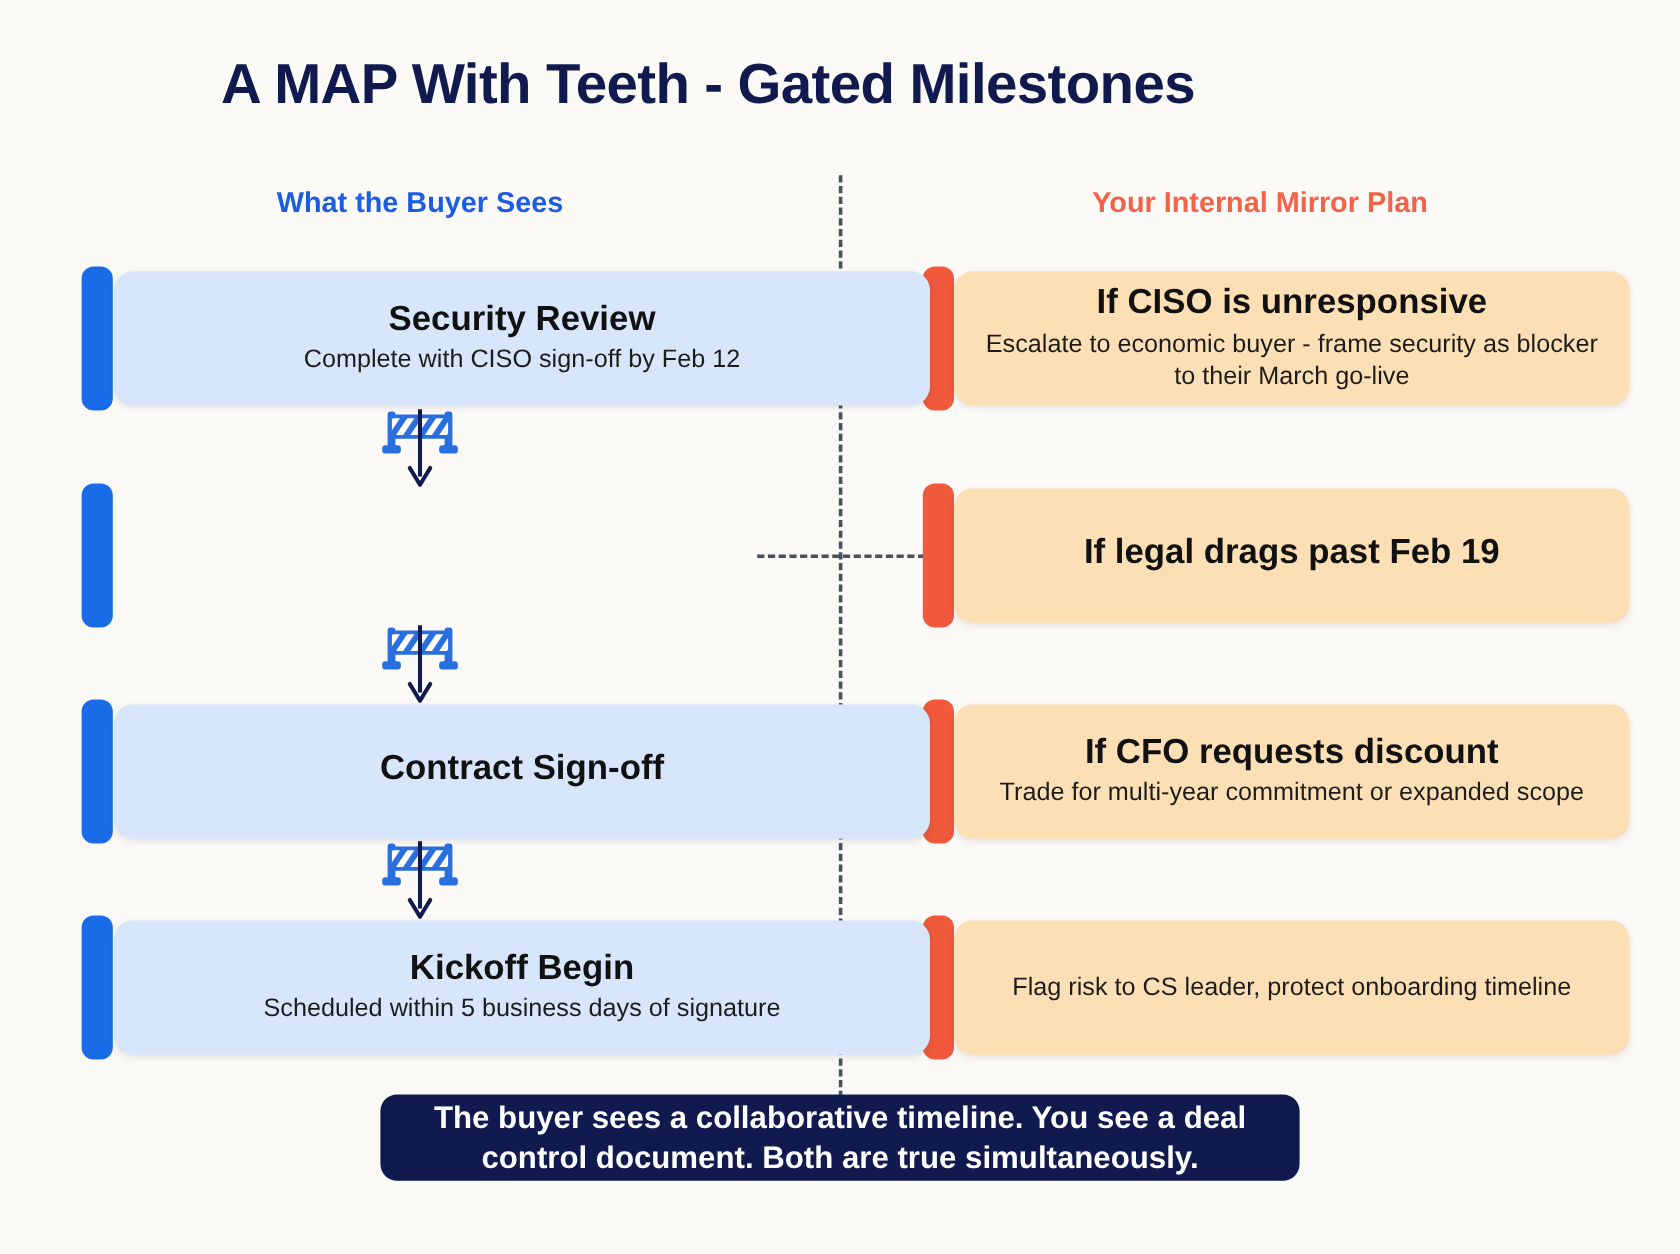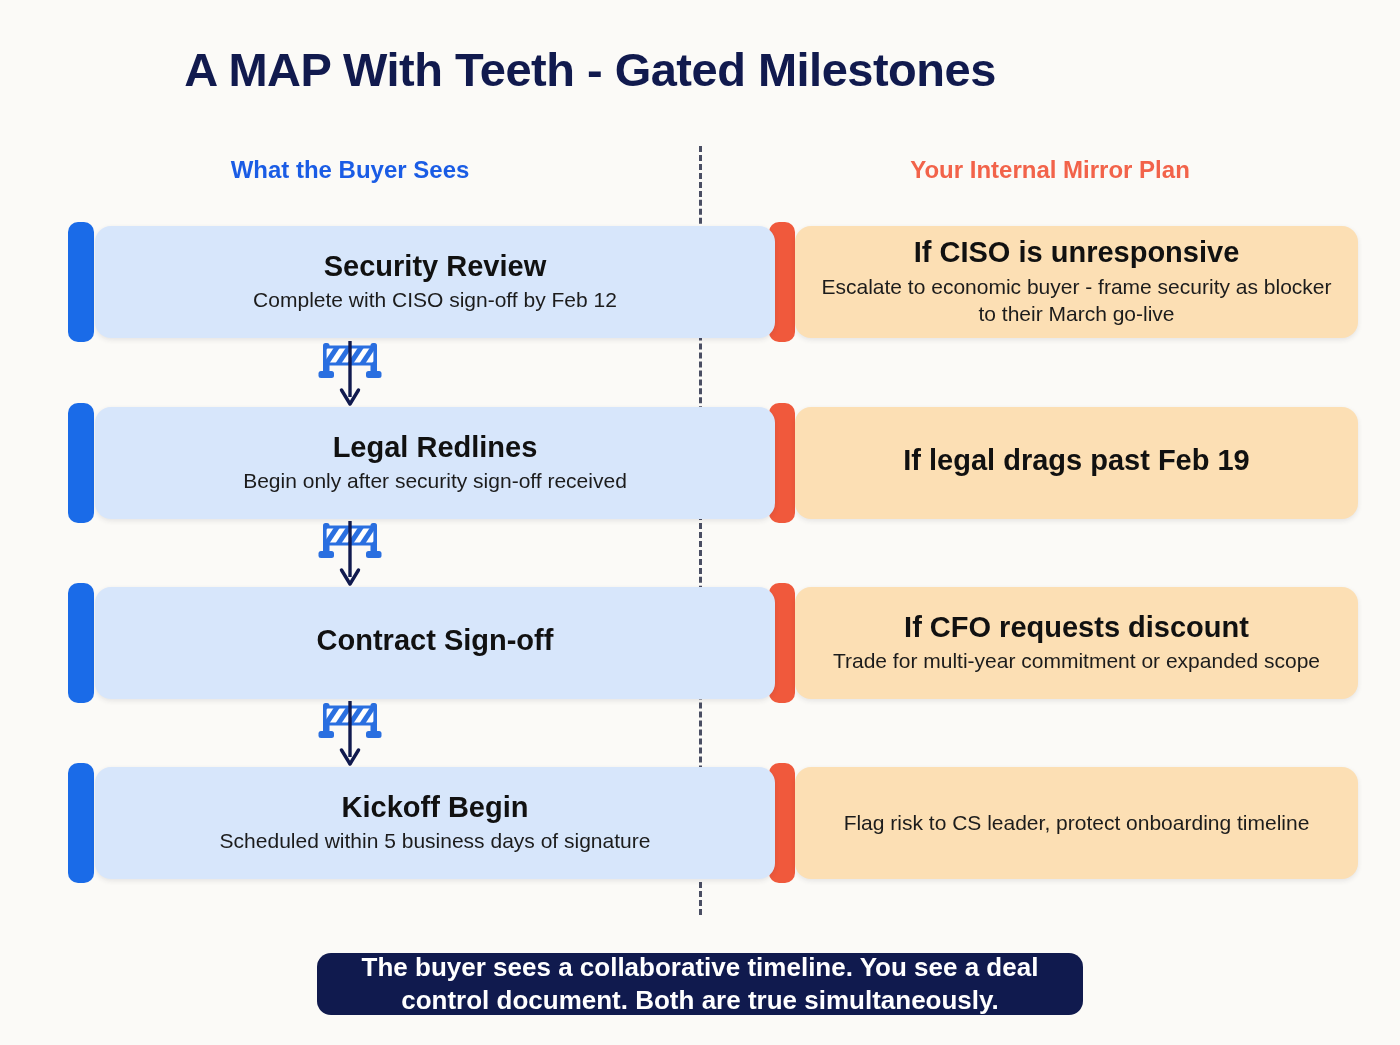--- a/index.html
+++ b/index.html
@@ -159,30 +159,29 @@
   .gate.g0 { top: 341px; }
   .gate.g1 { top: 521px; }
   .gate.g2 { top: 701px; }
 
   
   .footer-banner {
     position: absolute;
     left: 317px;
     top: 912px;
     width: 766px;
-    height: 62px;
+    height: 72px;
     background: #101a4e;
     border-radius: 14px;
     display: flex;
     align-items: center;
     justify-content: center;
     text-align: center;
     box-sizing: border-box;
     padding: 6px 30px;
-    margin-top: 41px;
   }
   .footer-banner .f-text {
     color: #ffffff;
     font-size: 26px;
     font-weight: bold;
     line-height: 1.26;
   }
 </style>
 </head>
 <body>
@@ -232,24 +231,20 @@
       </g>
     </g>
 
     <line x1="40" y1="-14" x2="40" y2="56" stroke="#111a4e" stroke-width="3.4"></line>
     <path d="M 31.5 49 L 40 63 L 48.5 49" fill="none" stroke="#111a4e" stroke-width="3.4" stroke-linecap="round" stroke-linejoin="round"></path>
   </svg>
 </div>
 
 <div class="row r1">
   <div class="accent buyer-accent"></div>
-  <div class="card buyer">
-    <div class="c-title">Legal Redlines</div>
-    <div class="c-sub">Begin only after security sign-off received</div>
-  </div>
   <div class="connector"></div>
   <div class="accent internal-accent"></div>
   <div class="card internal">
     <div class="c-title">If legal drags past Feb 19</div>
   </div>
 </div>
 
 <div class="gate g1">
   <svg viewBox="0 0 80 68" width="80" height="68" xmlns="http://www.w3.org/2000/svg">
     <defs>

